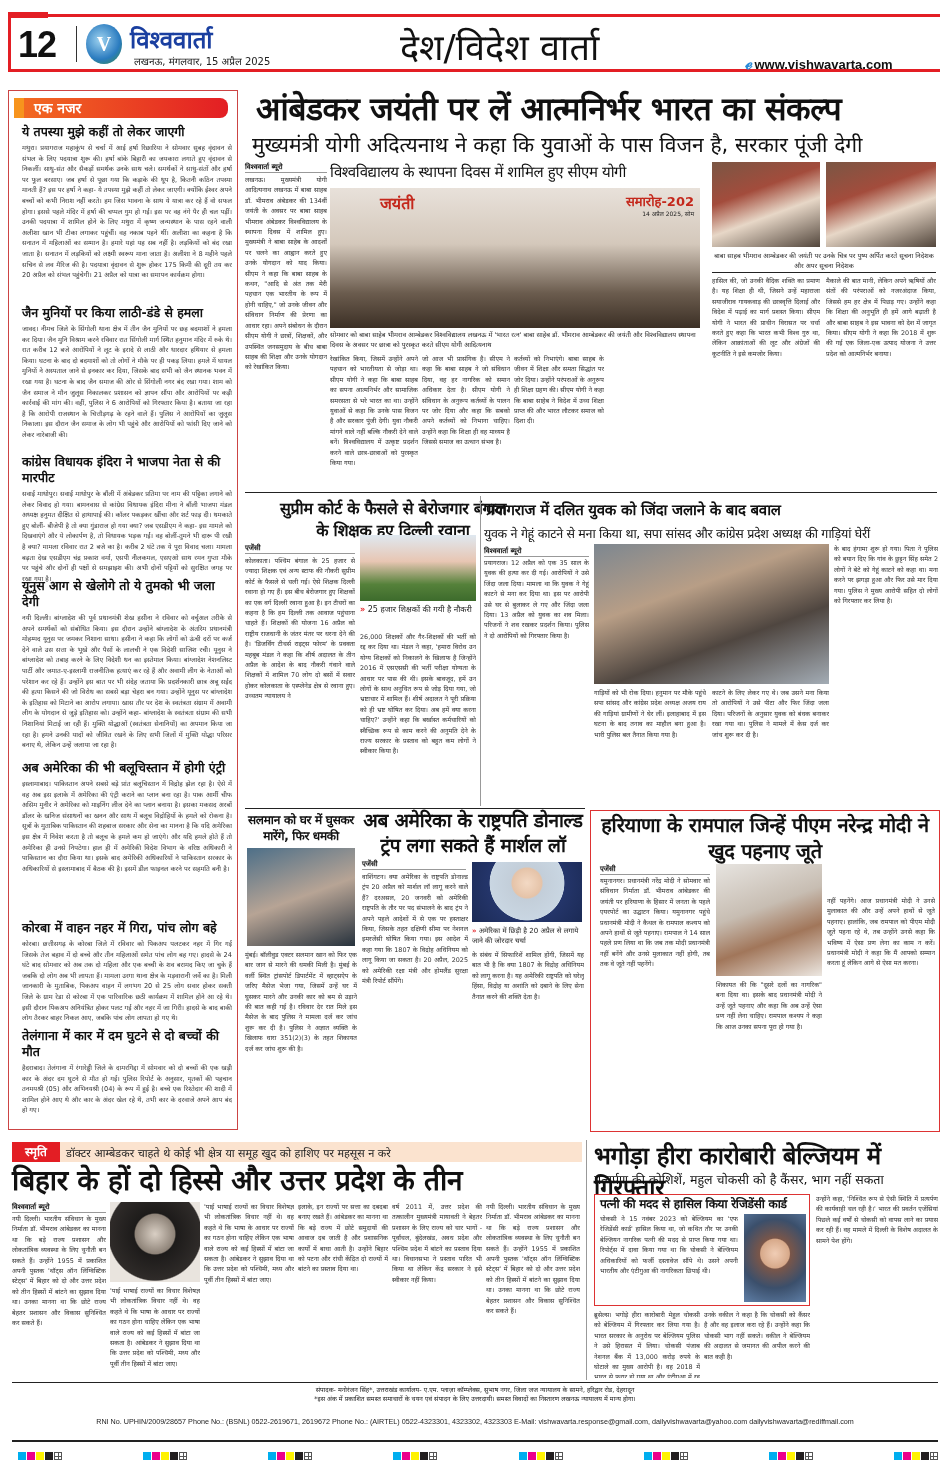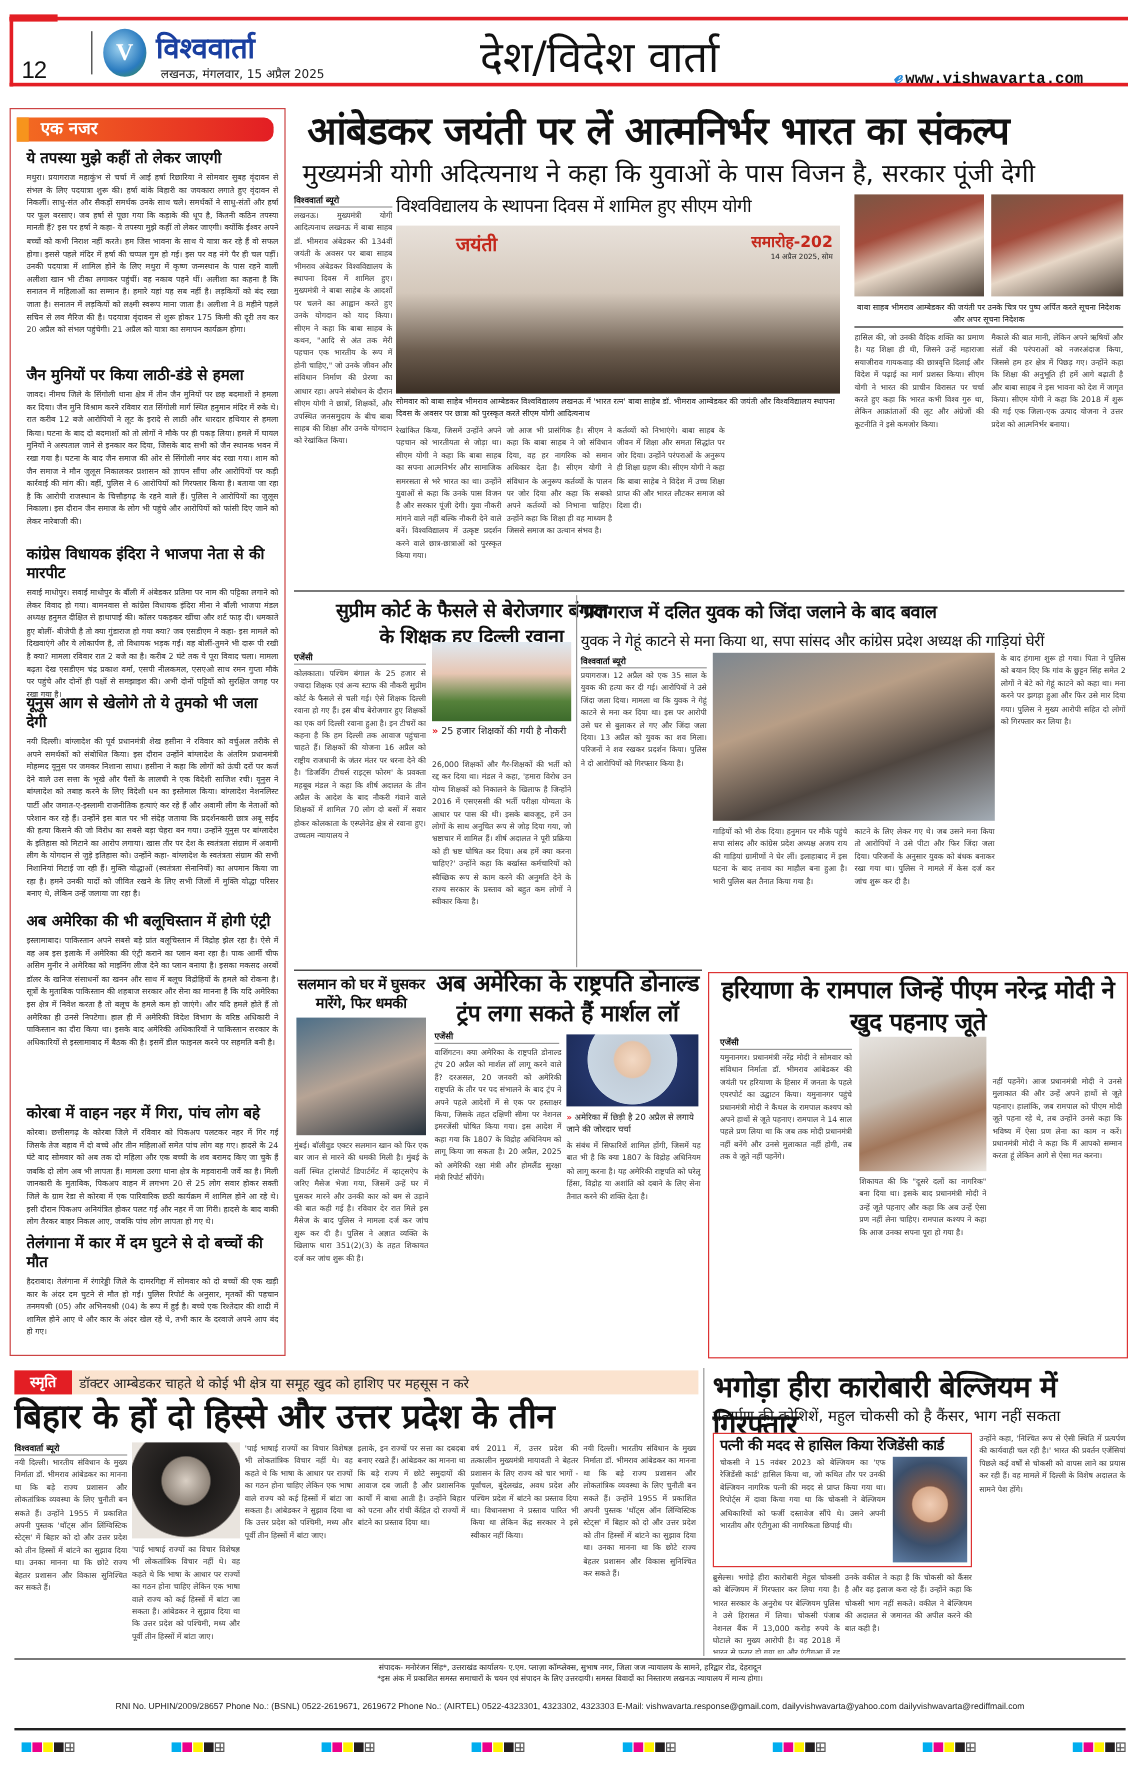--- a/index.html
+++ b/index.html
@@ -1,26 +1,26 @@
 <!DOCTYPE html>
 <html><head>
 <meta charset="utf-8">
 <style>
   * { box-sizing: border-box; margin: 0; padding: 0; }
   body { width: 945px; height: 1474px; background: #fff; font-family: "DejaVu Sans", sans-serif; color: #111; position: relative; overflow: hidden; }
   .abs { position: absolute; }
   .masthead { left: 8px; top: 14px; width: 932px; height: 58px; border: 3px solid #e31e24; border-right: none; border-bottom-width: 3px; }
   .masthead-topbar { left: 8px; top: 12px; width: 40px; height: 6px; background: #e31e24; }
-  .page-num { left: 18px; top: 24px; font-size: 20px; font-family: "Liberation Sans", sans-serif; font-weight: 400; letter-spacing: -1px; margin-top: 24px; }
+  .page-num { left: 18px; top: 24px; font-size: 36px; font-family: "Liberation Sans", sans-serif; font-weight: 700; letter-spacing: -1px; }
   .mast-sep { left: 76px; top: 26px; width: 1px; height: 36px; background: #333; }
   .logo { left: 86px; top: 24px; width: 36px; height: 40px; border-radius: 50%; background: radial-gradient(circle at 40% 40%, #9fd3f0, #2a7bbf 60%, #3b8e3a); display:flex; align-items:center; justify-content:center; font-weight:bold; color:#fff; font-size:20px; font-family: "Liberation Serif", serif; }
   .paper-name { left: 130px; top: 22px; font-size: 24px; font-weight: bold; color: #1a3fa0; }
   .dateline { left: 134px; top: 54px; font-size: 10px; color:#222; }
   .section-title { left: 400px; top: 22px; font-size: 36px; color:#111; font-family: "DejaVu Sans", sans-serif; }
-  .website { left: 745px; top: 52px; font-size: 13px; font-weight: bold; color:#111; font-family: Liberation Mono, monospace; }
+  .website { left: 745px; top: 52px; font-size: 13px; font-weight: bold; color:#111; font-family: Liberation Sans, sans-serif; }
   .website .e { color: #2a8bd8; font-size: 16px; margin-right: 2px; }
 
   .col-border { border: 1.5px solid #c44; }
   .left-col { left: 8px; top: 90px; width: 230px; height: 1040px; }
   .ek-najar { left: 14px; top: 98px; width: 214px; height: 20px; background: linear-gradient(90deg,#f36c21,#e31e24); border-radius: 0 8px 8px 0; color: #fff; font-weight: bold; font-size: 14px; padding-left: 20px; line-height: 20px; }
   .ek-najar::before { content:""; position:absolute; left:0; top:0; width:10px; height:20px; background:#f7941d; }
   .brief { position: absolute; left: 22px; width: 210px; }
   .brief h3 { font-size: 12.5px; font-weight: bold; line-height: 16px; margin-bottom: 3px; color:#111; }
   .brief p { font-size: 6.6px; line-height: 10.6px; color: #333; text-align: justify; }
 

